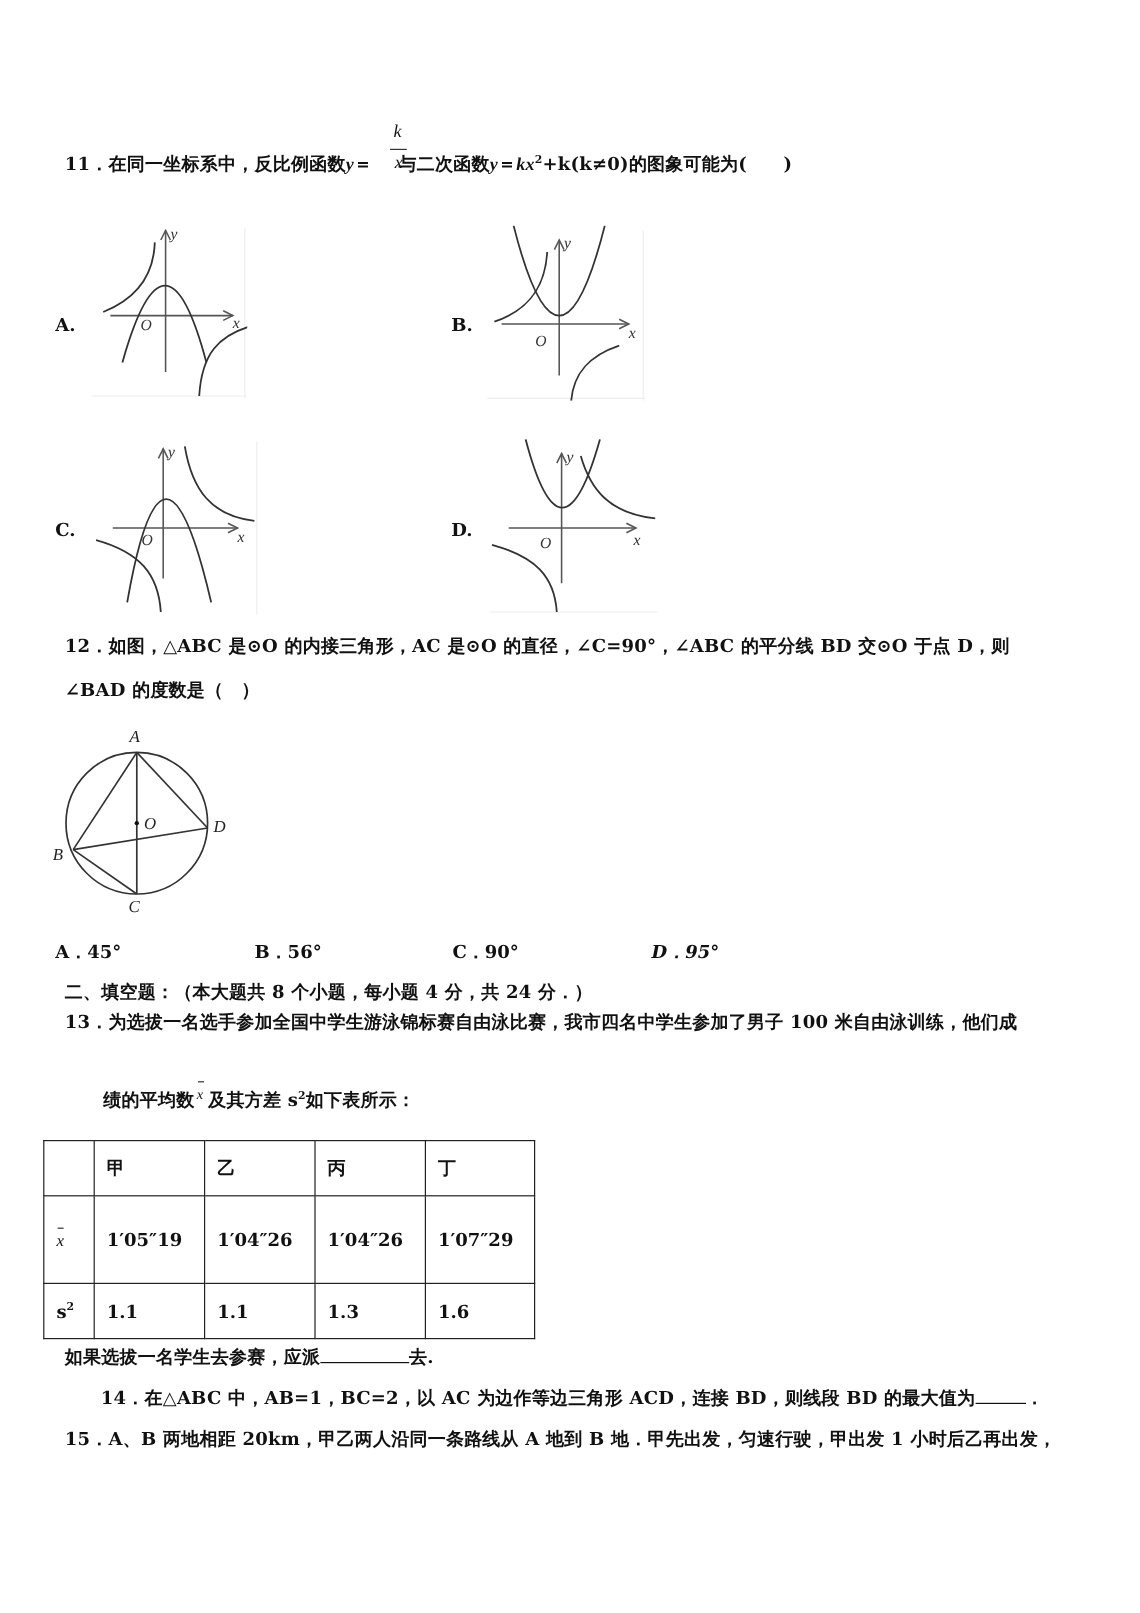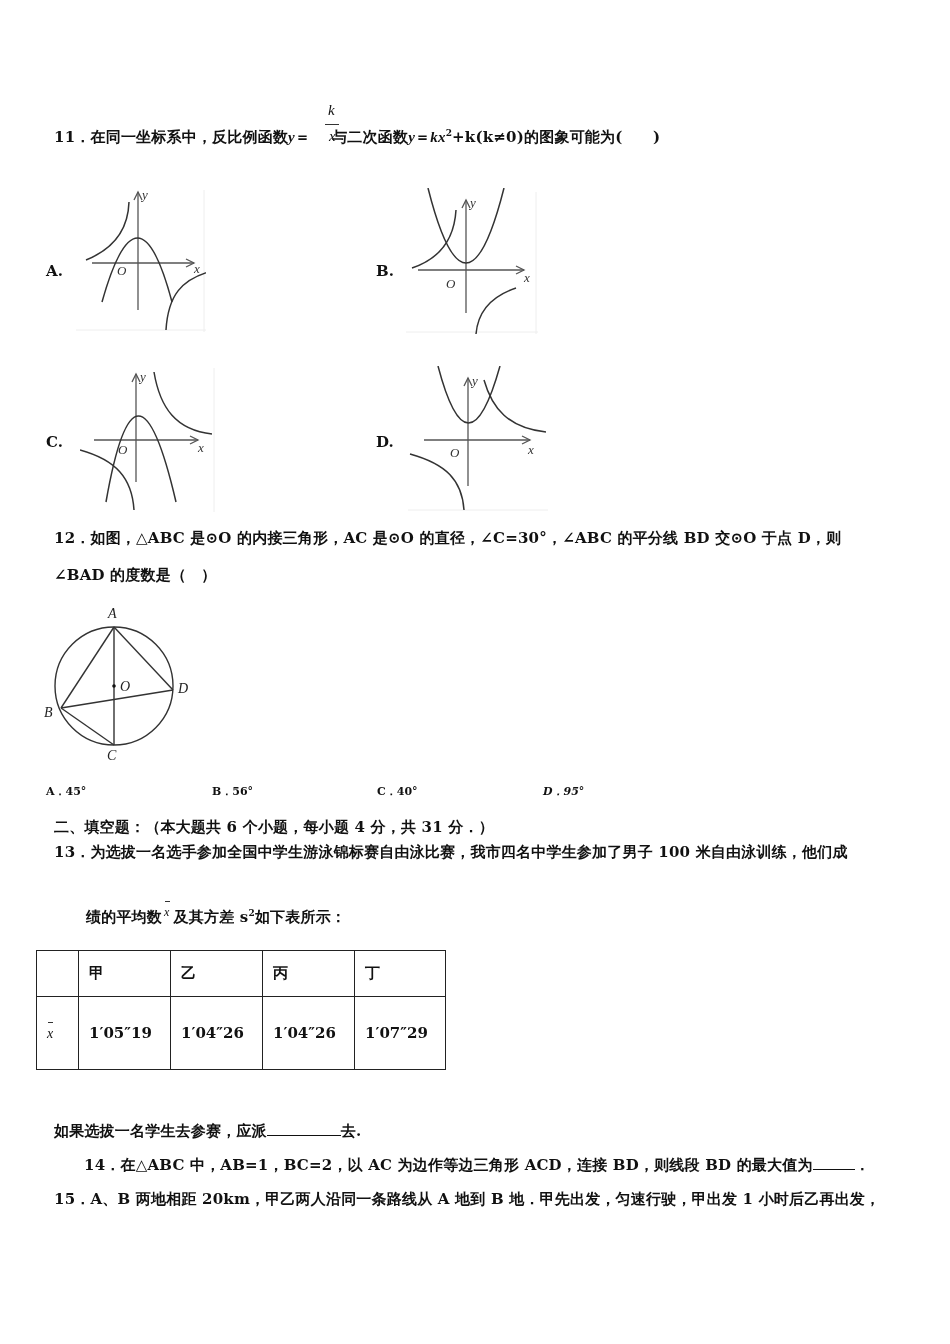--- a/index.html
+++ b/index.html
@@ -23,21 +23,21 @@
   .frac-x {
     position: absolute; font-style: italic; font-weight: normal;
     font-family: "Liberation Serif", serif; font-size: 15px;
   }
   .opt-label {
     position: absolute; font-size: 15px; font-weight: bold;
   }
   .graph { position: absolute; }
   .graph svg { display: block; }
   .answers { position: absolute; top: 784px; left: 46px; width: 600px; height: 20px; }
-  .answers span { position: absolute; font-size: 11px; font-weight: bold; white-space: nowrap; }
+  .answers span { position: absolute; font-size: 15px; font-weight: bold; white-space: nowrap; }
   table.data {
     position: absolute; left: 36px; top: 950px;
     border-collapse: collapse; font-size: 15px; font-weight: bold;
   }
   table.data td {
     border: 1px solid #222; padding: 0 0 0 10px; vertical-align: middle; text-align: left;
   }
   .blank { display: inline-block; border-bottom: 1px solid #111; vertical-align: baseline; }
   .xbar { position: relative; display: inline-block; font-style: italic; font-weight: normal; font-family: "Liberation Serif", serif; }
   .xbar::before { content: ""; position: absolute; left: 1px; right: 0; top: -4px; height: 1px; background: #333; }
@@ -134,21 +134,21 @@
     <text x="42" y="91" font-size="13" font-style="italic" font-family="Liberation Serif, serif" fill="#333">O</text>
 
     <path d="M30,0 Q60,114 92,0" fill="none" stroke="#333" stroke-width="1.5"></path>
 
     <path d="M76,14 C84,42 100,62 138,66" fill="none" stroke="#333" stroke-width="1.5"></path>
 
     <path d="M2,88 C38,98 54,114 56,144" fill="none" stroke="#333" stroke-width="1.5"></path>
   </svg>
 </div>
 
-<div class="line" style="top:529px;">12．如图，△ABC 是⊙O 的内接三角形，AC 是⊙O 的直径，∠C=30°，∠ABC 的平分线 BD 交⊙O 于点 D，则</div>
+<div class="line" style="top:529px;">12．如图，△ABC 是⊙O 的内接三角形，AC 是⊙O 的直径，∠C=90°，∠ABC 的平分线 BD 交⊙O 于点 D，则</div>
 <div class="line" style="top:566px;">∠BAD 的度数是（　）</div>
 
 <div class="graph" style="left:40px; top:602px;">
   <svg width="175" height="170" viewBox="0 0 175 170">
     <circle cx="74" cy="84" r="59" fill="none" stroke="#333" stroke-width="1.4"></circle>
 
     <line x1="74" y1="25" x2="74" y2="143" stroke="#333" stroke-width="1.4"></line>
     <line x1="74" y1="25" x2="21" y2="106" stroke="#333" stroke-width="1.4"></line>
     <line x1="74" y1="25" x2="133" y2="88" stroke="#333" stroke-width="1.4"></line>
     <line x1="21" y1="106" x2="133" y2="88" stroke="#333" stroke-width="1.4"></line>
@@ -158,25 +158,25 @@
     <text x="80" y="89" font-size="14" font-style="italic" font-family="Liberation Serif, serif" fill="#222">O</text>
     <text x="138" y="91" font-size="14" font-style="italic" font-family="Liberation Serif, serif" fill="#222">D</text>
     <text x="4" y="115" font-size="14" font-style="italic" font-family="Liberation Serif, serif" fill="#222">B</text>
     <text x="67" y="158" font-size="14" font-style="italic" font-family="Liberation Serif, serif" fill="#222">C</text>
   </svg>
 </div>
 
 <div class="answers">
   <span style="left:0;">A．45°</span>
   <span style="left:166px;">B．56°</span>
-  <span style="left:331px;">C．40°</span>
+  <span style="left:331px;">C．90°</span>
   <span style="left:497px;font-style:italic;">D．95°</span>
 </div>
 
-<div class="line" style="top:818px;">二、填空题：（本大题共 6 个小题，每小题 4 分，共 31 分．）</div>
+<div class="line" style="top:818px;">二、填空题：（本大题共 8 个小题，每小题 4 分，共 24 分．）</div>
 
 <div class="line" style="top:843px;">13．为选拔一名选手参加全国中学生游泳锦标赛自由泳比赛，我市四名中学生参加了男子 100 米自由泳训练，他们成</div>
 <div class="line" style="top:905px;margin-left:32px;">
   <span>绩的平均数</span><span class="xbar" style="font-size:12px; vertical-align:6px; margin:0 4px 0 2px;">x</span><span>及其方差 s</span><sup>2</sup><span>如下表所示：</span>
 </div>
 
 <table class="data">
   <tbody>
       <tr style="height:46px;">
     <td style="width:31px;"></td>
@@ -185,20 +185,27 @@
     <td style="width:81px;">丙</td>
     <td style="width:80px;">丁</td>
   </tr>
   <tr style="height:73px;">
     <td><span class="xbar" style="font-size:14px;">x</span></td>
     <td>1′05″19</td>
     <td>1′04″26</td>
     <td>1′04″26</td>
     <td>1′07″29</td>
   </tr>
+  <tr style="height:46px;">
+    <td><span>s</span><sup>2</sup></td>
+    <td>1.1</td>
+    <td>1.1</td>
+    <td>1.3</td>
+    <td>1.6</td>
+  </tr>
 </tbody>
   </table>
 
 <div class="line" style="top:1121px;">
   <span>如果选拔一名学生去参赛，应派</span><span class="blank" style="width:74px; height:14px;"></span><span>去.</span>
 </div>
 
 <div class="line" style="top:1155px;margin-left:30px;">
   <span>14．在△ABC 中，AB=1，BC=2，以 AC 为边作等边三角形 ACD，连接 BD，则线段 BD 的最大值为</span><span class="blank" style="width:42px; height:14px;"></span><span>．</span>
 </div>

